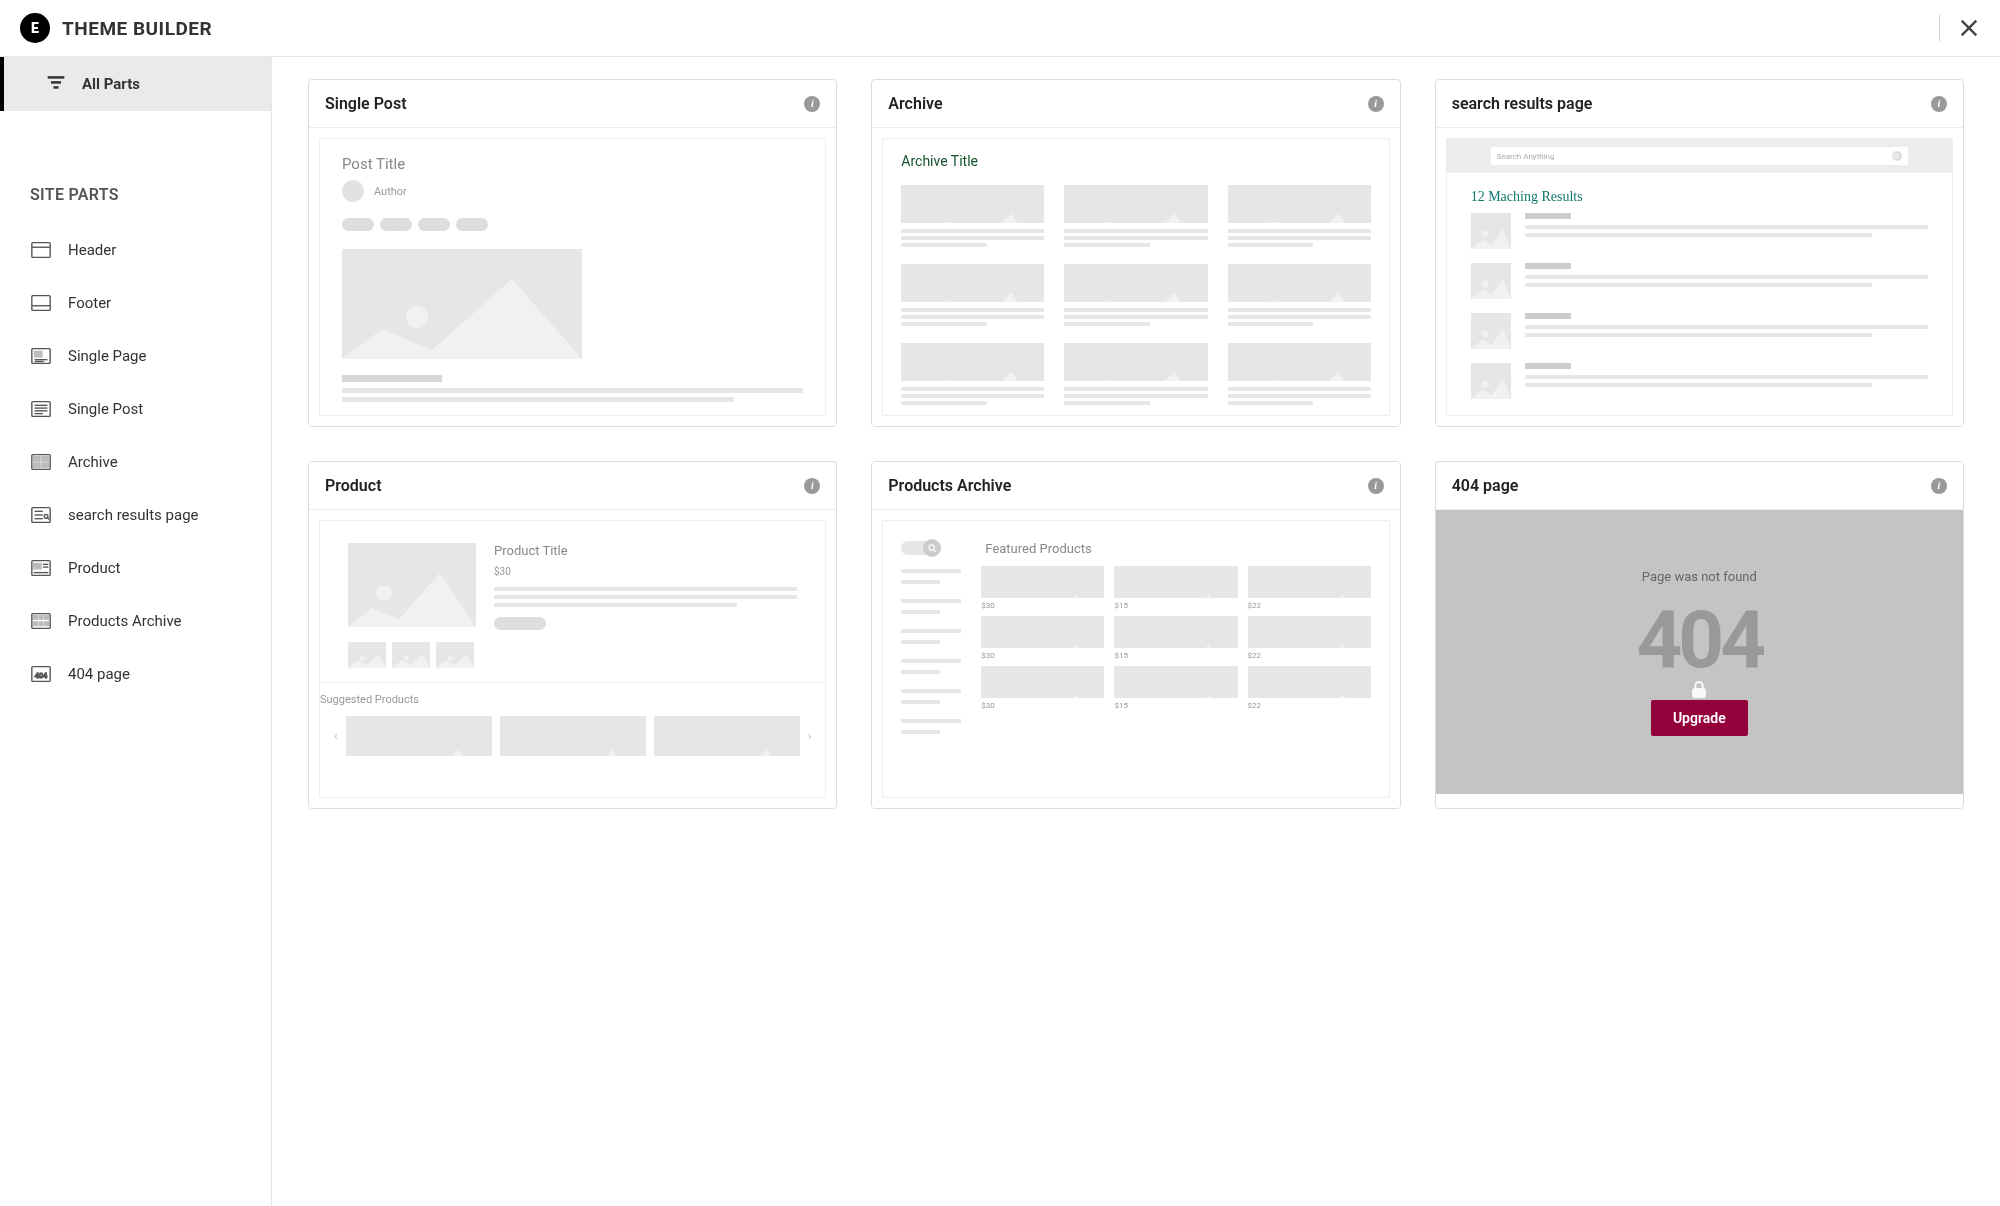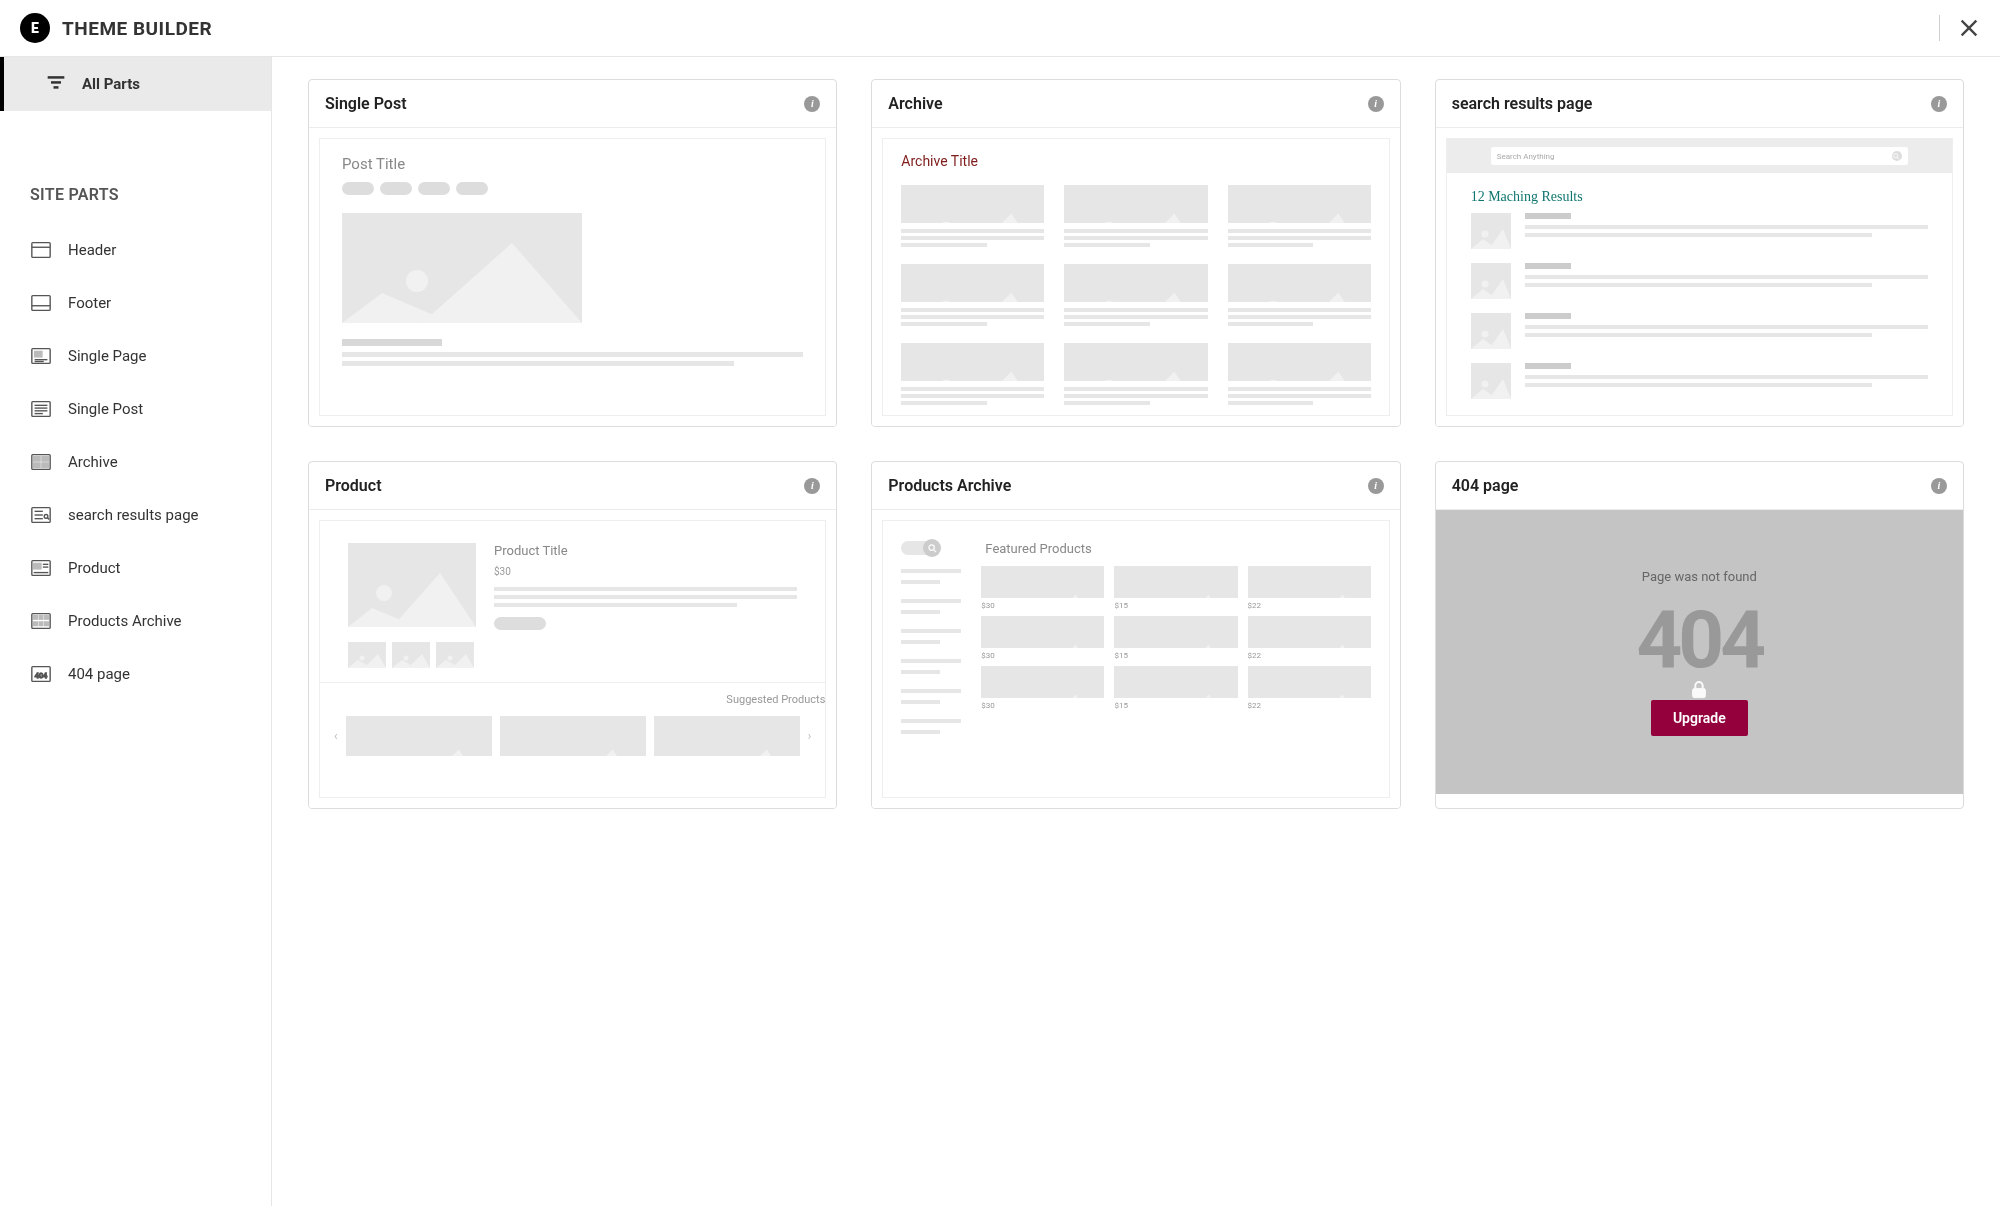--- a/index.html
+++ b/index.html
@@ -37,21 +37,21 @@
 .sp-authorrow { display: flex; align-items: center; gap: 10px; margin-bottom: 14px; }
 .avatar { width: 22px; height: 22px; border-radius: 50%; background: #e2e2e2; }
 .sp-author { font-size: 11px; color: #9a9a9a; }
 .pill { display: inline-block; width: 32px; height: 13px; border-radius: 7px; background: #ddd; margin-right: 6px; }
 .sp-hero { margin-top: 14px; width: 240px; height: 110px; background: #e6e6e6; position: relative; overflow: hidden; }
 .line-short { height: 7px; width: 100px; background: #d8d8d8; margin-top: 16px; margin-bottom: 6px; }
 .line-long { height: 5px; width: 100%; background: #e6e6e6; margin-bottom: 4px; }
 
 
 .ar-inner { border: 1px solid #eee; height: 100%; padding: 14px 18px; overflow: hidden; }
-.ar-title { font-size: 14px; color: #7f1d1d; margin-bottom: 16px; }
+.ar-title { font-size: 14px; color: #14532d; margin-bottom: 16px; }
 .ar-grid { display: grid; grid-template-columns: repeat(3, 1fr); gap: 14px 20px; }
 .ar-item {}
 .ar-thumb { width: 100%; height: 38px; background: #e6e6e6; position: relative; overflow: hidden; margin-bottom: 6px; }
 .ar-line { height: 4px; background: #e6e6e6; margin-bottom: 3px; }
 .ar-line.s { width: 60%; }
 
 
 .sr-inner { border: 1px solid #eee; height: 100%; overflow: hidden; }
 .sr-bar { background: #ececec; padding: 8px 44px; display: flex; justify-content: center; }
 .sr-search { background: #fff; border-radius: 2px; height: 18px; width: 100%; display: flex; align-items: center; justify-content: space-between; padding: 0 6px; font-size: 8px; color: #aaa; }
@@ -68,21 +68,21 @@
 .pr-inner { border: 1px solid #eee; height: 100%; overflow: hidden; }
 .pr-top { display: flex; gap: 18px; padding: 22px 28px 12px; }
 .pr-hero { width: 128px; height: 84px; background: #e6e6e6; position: relative; overflow: hidden; }
 .pr-info { flex: 1; }
 .pr-title { font-size: 13px; color: #888; margin-bottom: 8px; }
 .pr-price { font-size: 10px; color: #999; margin-bottom: 10px; }
 .pr-thumbs { display: flex; gap: 6px; padding: 0 28px 14px; }
 .pr-thumb { width: 38px; height: 26px; background: #e6e6e6; position: relative; overflow: hidden; }
 .pr-btn { width: 52px; height: 13px; border-radius: 7px; background: #ddd; margin-top: 10px; }
 .pr-sep { height: 1px; background: #eee; margin: 0 0 10px; }
-.pr-suggest { font-size: 11px; color: #999; text-align: right; margin-bottom: 10px; }
+.pr-suggest { font-size: 11px; color: #999; text-align: left; margin-bottom: 10px; }
 .pr-carousel { display: flex; align-items: center; gap: 8px; padding: 0 14px 12px; }
 .pr-car-thumb { flex: 1; height: 40px; background: #e6e6e6; position: relative; overflow: hidden; }
 .chev { color: #bbb; font-size: 12px; }
 
 
 .pa-inner { border: 1px solid #eee; height: 100%; padding: 20px 18px 0; display: flex; gap: 20px; overflow: hidden; }
 .pa-side { width: 60px; }
 .pa-toggle { display: flex; align-items: center; margin-bottom: 14px; }
 .pa-track { width: 38px; height: 14px; border-radius: 8px; background: #e6e6e6; position: relative; }
 .pa-knob { position: absolute; right: -2px; top: -2px; width: 18px; height: 18px; border-radius: 50%; background: #ccc; display: flex; align-items: center; justify-content: center; }
@@ -228,20 +228,24 @@
     <div class="grid">
 
       <div class="card">
         <div class="card-header">
           <div class="card-title">Single Post</div>
           <div class="info-icon">i</div>
         </div>
         <div class="card-body">
           <div class="sp-inner">
             <div class="sp-title">Post Title</div>
+            <div class="sp-authorrow">
+              <div class="avatar"></div>
+              <div class="sp-author">Author</div>
+            </div>
             <div><span class="pill"></span><span class="pill"></span><span class="pill"></span><span class="pill"></span></div>
             <div class="sp-hero">
               <svg class="mini-mtn" viewBox="0 0 240 110" preserveAspectRatio="none">
                   <circle cx="75" cy="68" r="11"></circle>
                   <polygon points="0,110 40,80 110,110"></polygon>
                   <polygon points="80,110 170,30 240,110"></polygon>
                 </svg>
             </div>
             <div class="line-short"></div>
             <div class="line-long"></div>

